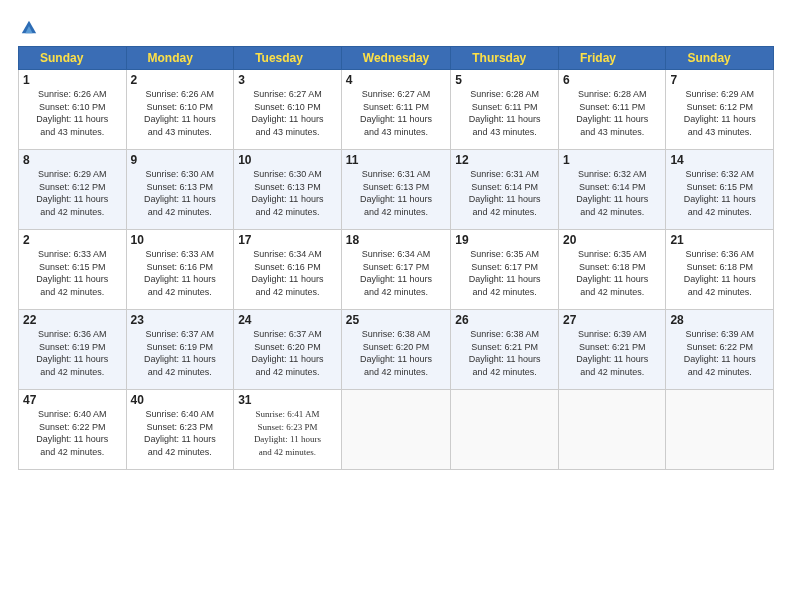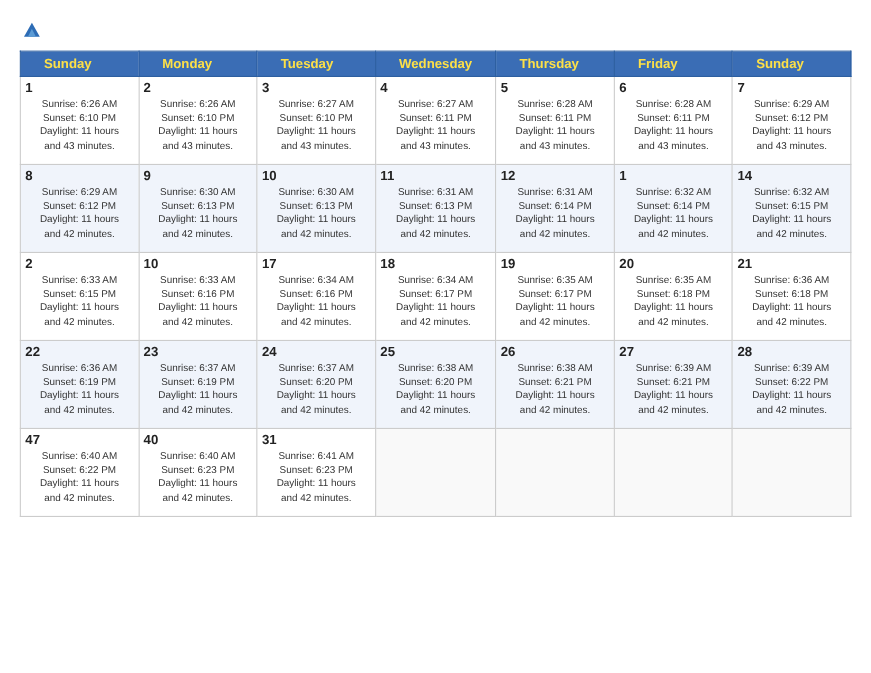--- a/index.html
+++ b/index.html
@@ -341,21 +341,21 @@
           </td>
           <td>
             <span class="day-num">40</span>
             <div class="day-info" style="white-space: pre-line;">Sunrise: 6:40 AM
 Sunset: 6:23 PM
 Daylight: 11 hours
 and 42 minutes.</div>
           </td>
           <td>
             <span class="day-num">31</span>
-            <div class="day-info" style="white-space: pre-line;">Sunrise: 6:41 AM
+            <div class="day-info" style="white-space: pre-line; font-family: Liberation Serif, serif;">Sunrise: 6:41 AM
 Sunset: 6:23 PM
 Daylight: 11 hours
 and 42 minutes.</div>
           </td>
           <td class="empty"></td>
           <td class="empty"></td>
           <td class="empty"></td>
           <td class="empty"></td>
         </tr>
       </tbody>

